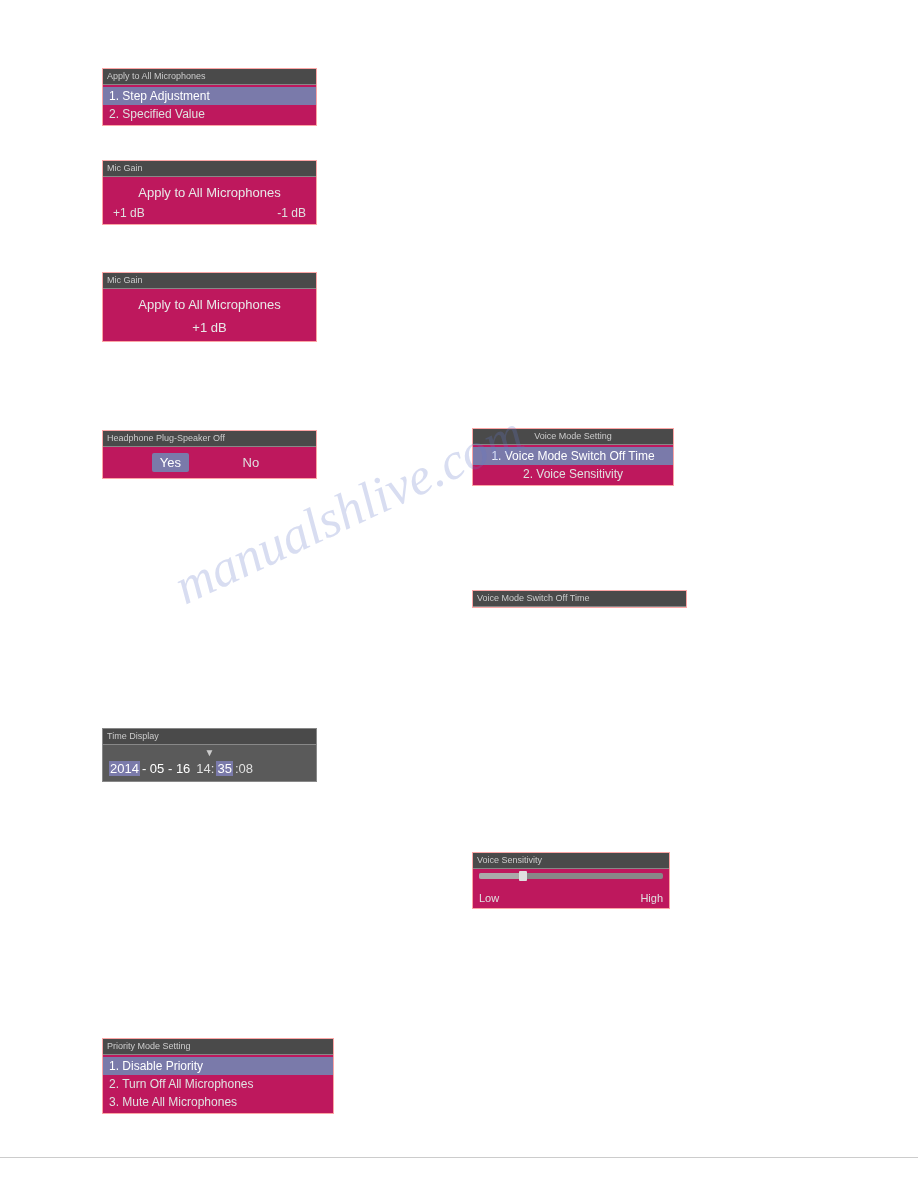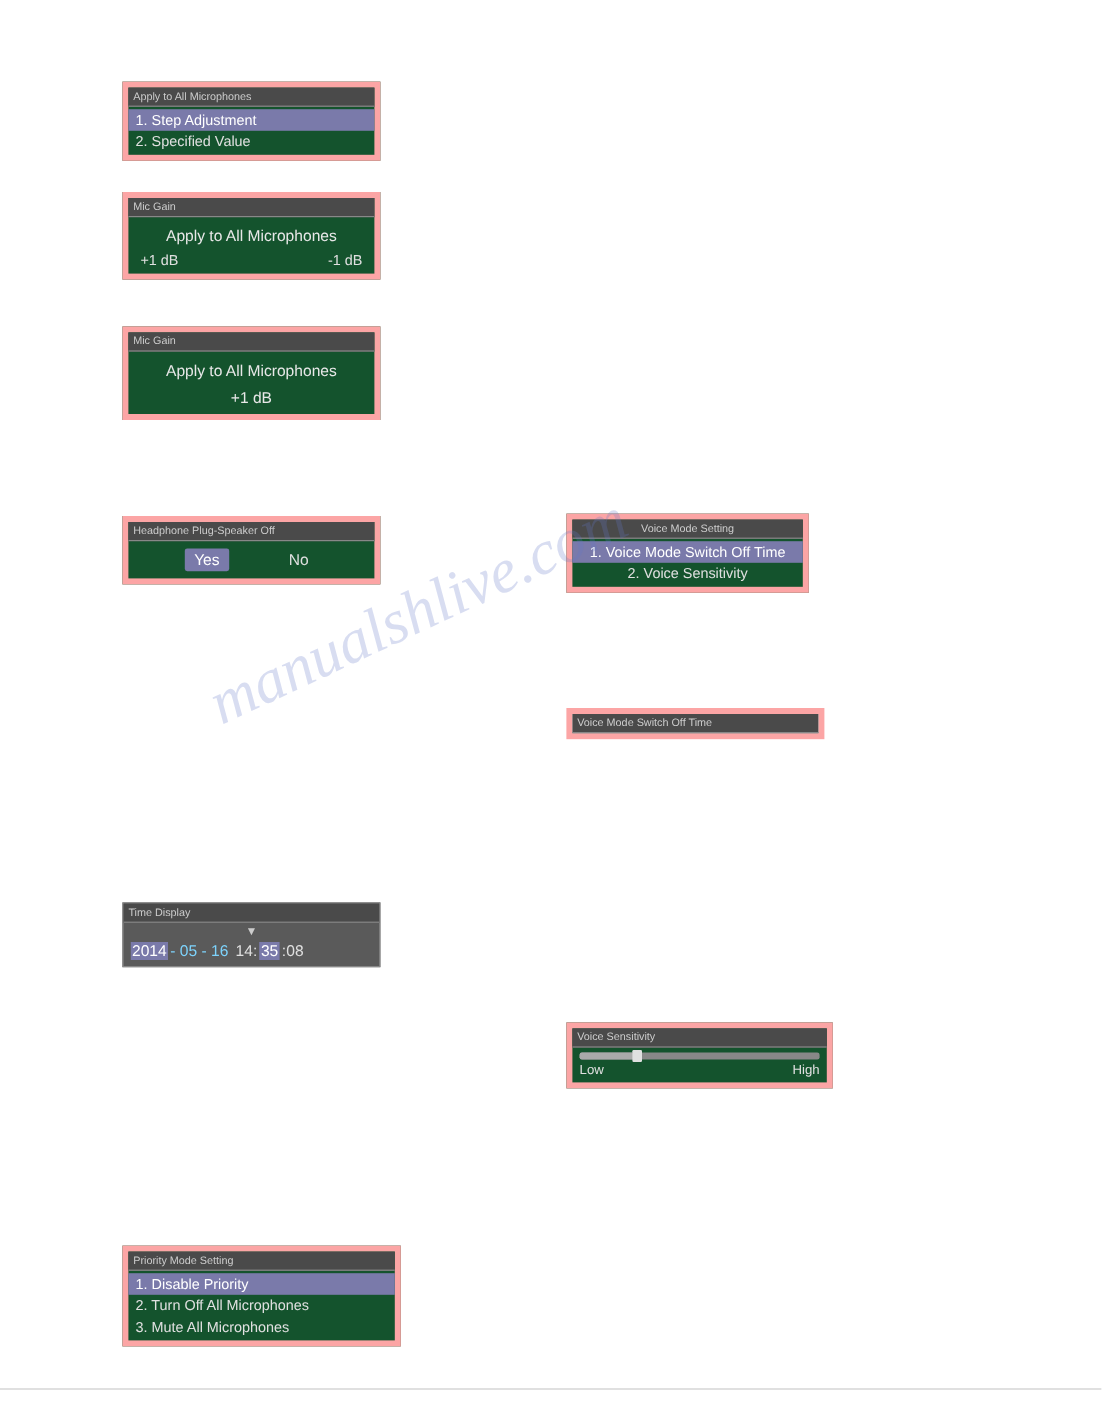--- a/index.html
+++ b/index.html
@@ -7,23 +7,23 @@
       background: #ffffff;
       font-family: Arial, sans-serif;
       width: 918px;
       min-height: 1188px;
       position: relative;
       overflow-x: hidden;
     }
 
     .ui-panel {
       position: absolute;
-      background: #14532d;
-      color: #e0e0e0;
-      border: 5px solid #fca5a5;
+      background: #be185d;
+      color: #e0e0e0;
+      border: 1px solid #fca5a5;
     }
 
     .panel-title {
       font-size: 9px;
       color: #cccccc;
       background: #4a4a4a;
       padding: 1px 4px;
       border-bottom: 1px solid #888;
       line-height: 13px;
     }
@@ -141,20 +141,21 @@
       top: -2px;
       left: 22%;
     }
 
     .low-high-row {
       display: flex;
       justify-content: space-between;
       padding: 1px 6px 4px 6px;
       font-size: 11px;
       color: #e0e0e0;
+      margin-top: 10px;
     }
 
     .divider-line {
       position: absolute;
       left: 0;
       right: 0;
       height: 1px;
       background: #cccccc;
     }
   </style>
@@ -201,33 +202,33 @@
   <div class="panel-body" style="padding:2px 0;">
     <div class="menu-item selected">1. Voice Mode Switch Off Time</div>
     <div class="menu-item">2. Voice Sensitivity</div>
   </div>
 </div>
 
 <div class="ui-panel" style="left:472px; top:590px; width:215px;">
   <div class="panel-title">Voice Mode Switch Off Time</div>
 </div>
 
-<div class="time-display-panel" style="left:102px; top:728px; width:215px;margin-top:24px;">
+<div class="time-display-panel" style="left:102px; top:728px; width:215px;">
   <div class="panel-title">Time Display</div>
   <div class="time-arrow">▼</div>
   <div class="time-value" style="display:flex; align-items:center; gap:2px;">
     <span class="time-highlight">2014</span>
-    <span style="color:#7dd3fc; font-size:13px;">- 05 - 16</span>
+    <span style="color:#ffffff; font-size:13px;">- 05 - 16</span>
     <span style="color:#e0e0e0; font-size:13px; margin-left:4px;">14:</span>
       <span class="time-highlight">35</span>
       <span style="color:#e0e0e0; font-size:13px;">:08</span>
   </div>
 </div>
 
-<div class="ui-panel" style="left:472px; top:852px; width:222px;">
+<div class="ui-panel" style="left:472px; top:852px; width:198px;">
   <div class="panel-title">Voice Sensitivity</div>
   <div class="slider-row">
     <div class="slider-bar-bg">
       <div class="slider-bar-fill"></div>
       <div class="slider-thumb"></div>
     </div>
   </div>
   <div class="low-high-row">
     <span>Low</span>
     <span>High</span>

